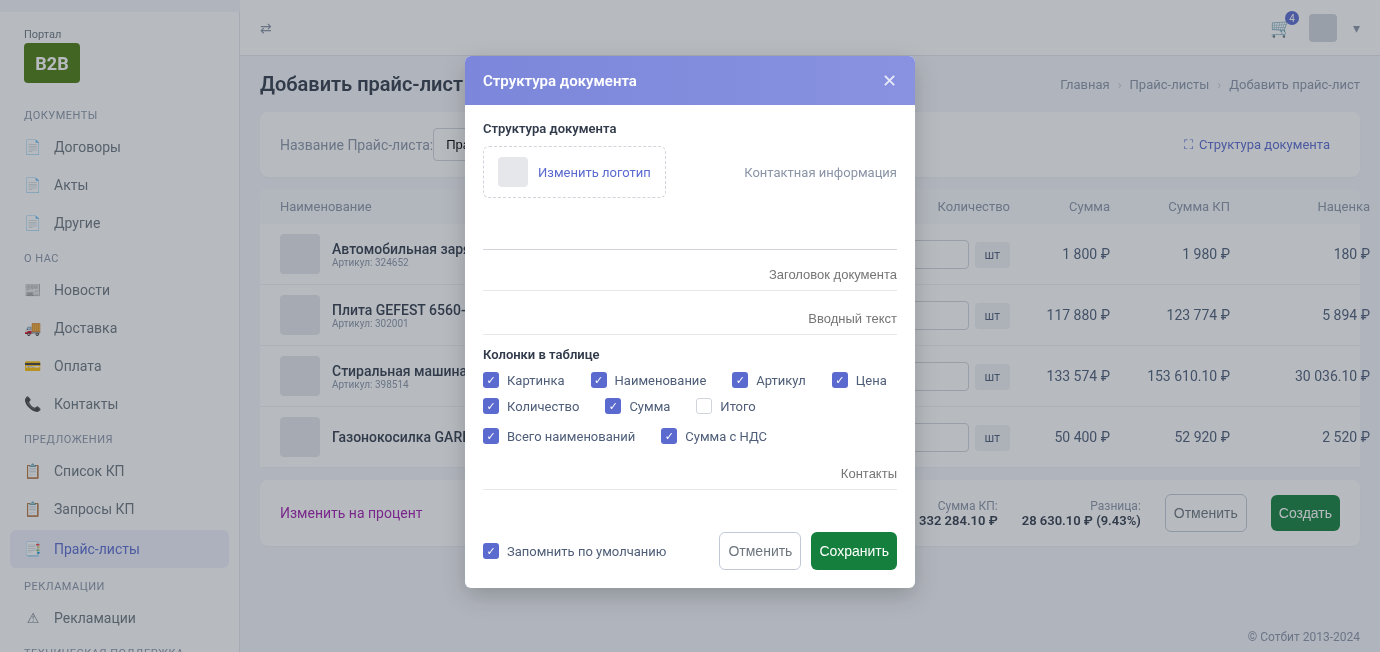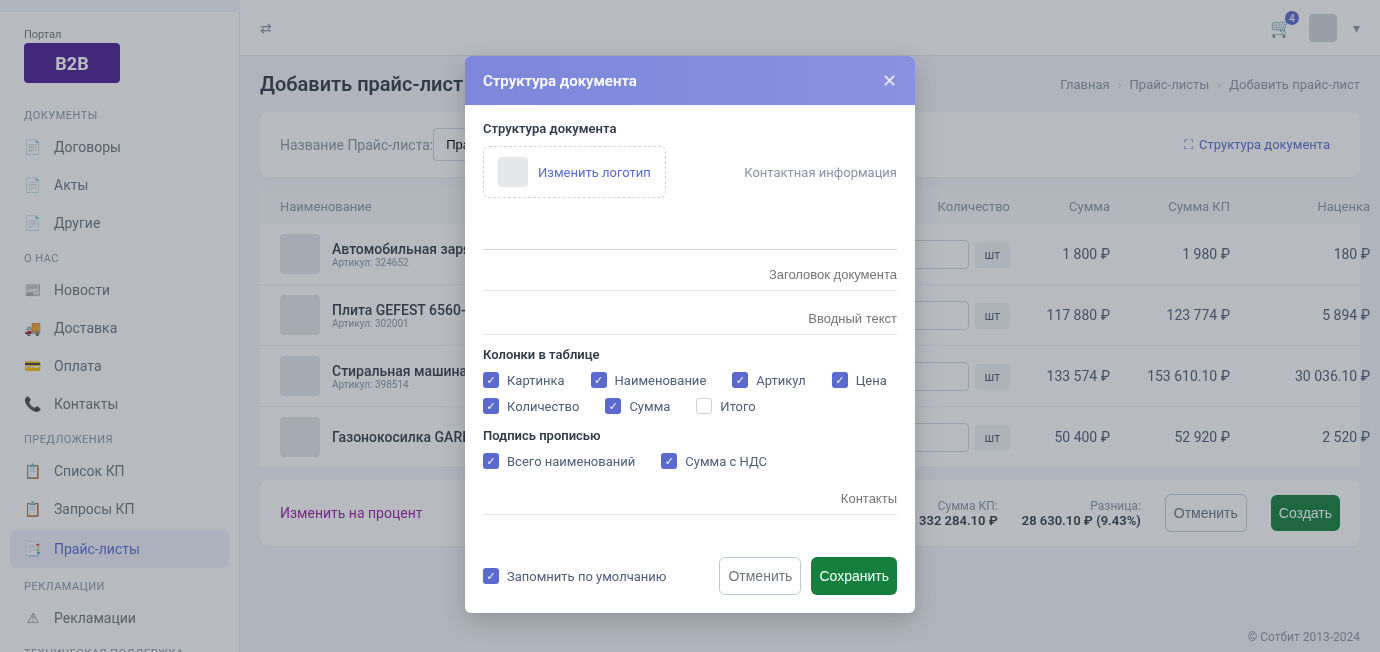--- a/index.html
+++ b/index.html
@@ -1,19 +1,19 @@
 <!DOCTYPE html>
 <html><head>
 <meta charset="utf-8">
 <style>
 * { box-sizing: border-box; margin: 0; padding: 0; }
 body { font-family: -apple-system, BlinkMacSystemFont, "Segoe UI", Roboto, sans-serif; background: #f5f6fa; font-size: 14px; color: #4e5d78; width: 1380px; height: 652px; overflow: hidden; position: relative; }
 .sidebar { width: 240px; height: 100%; background: #fff; border-right: 1px solid #e5e7eb; position: absolute; left: 0; top: 12px; overflow-y: auto; padding: 12px 0; }
 .logo { padding: 4px 24px 16px; }
-.logo-img { width: 96px; height: 40px; background: #4c1d95; border-radius: 4px; display: flex; align-items: center; justify-content: center; color: #fff; font-weight: bold; font-size: 18px; }
+.logo-img { width: 56px; height: 40px; background: #4d7c0f; border-radius: 4px; display: flex; align-items: center; justify-content: center; color: #fff; font-weight: bold; font-size: 18px; }
 .logo-text { font-size: 11px; color: #6c757d; margin-bottom: 2px; }
 .section-label { padding: 10px 24px 6px; font-size: 11px; color: #8a94a6; text-transform: uppercase; letter-spacing: 0.5px; }
 .nav-item { display: flex; align-items: center; gap: 12px; padding: 10px 24px; color: #6c757d; cursor: pointer; }
 .nav-item.active { color: #5a6acf; background: #eef0fb; border-radius: 6px; margin: 2px 10px; padding: 10px 14px; }
 .nav-item .icon { width: 18px; height: 18px; display: flex; align-items: center; justify-content: center; }
 .topbar { position: absolute; left: 240px; right: 0; top: 0; height: 56px; background: #fff; border-bottom: 1px solid #e5e7eb; display: flex; align-items: center; justify-content: space-between; padding: 0 20px; }
 .topbar-left { display: flex; align-items: center; gap: 12px; }
 .topbar-right { display: flex; align-items: center; gap: 16px; }
 .cart { position: relative; }
 .cart-badge { position: absolute; top: -6px; right: -6px; background: #5a6acf; color: #fff; font-size: 10px; width: 14px; height: 14px; border-radius: 50%; display: flex; align-items: center; justify-content: center; }
@@ -310,21 +310,20 @@
           <div class="checkbox-item">
             <span class="checkbox ">✓</span>
             <span>Сумма</span>
           </div>
           <div class="checkbox-item">
             <span class="checkbox off"></span>
             <span>Итого</span>
           </div>
         </div>
 
-      <div class="section-title">Подпись прописью</div>
       <div class="checkbox-row" id="signature-checkboxes">
           <div class="checkbox-item">
             <span class="checkbox ">✓</span>
             <span>Всего наименований</span>
           </div>
           <div class="checkbox-item">
             <span class="checkbox ">✓</span>
             <span>Сумма с НДС</span>
           </div>
         </div>

